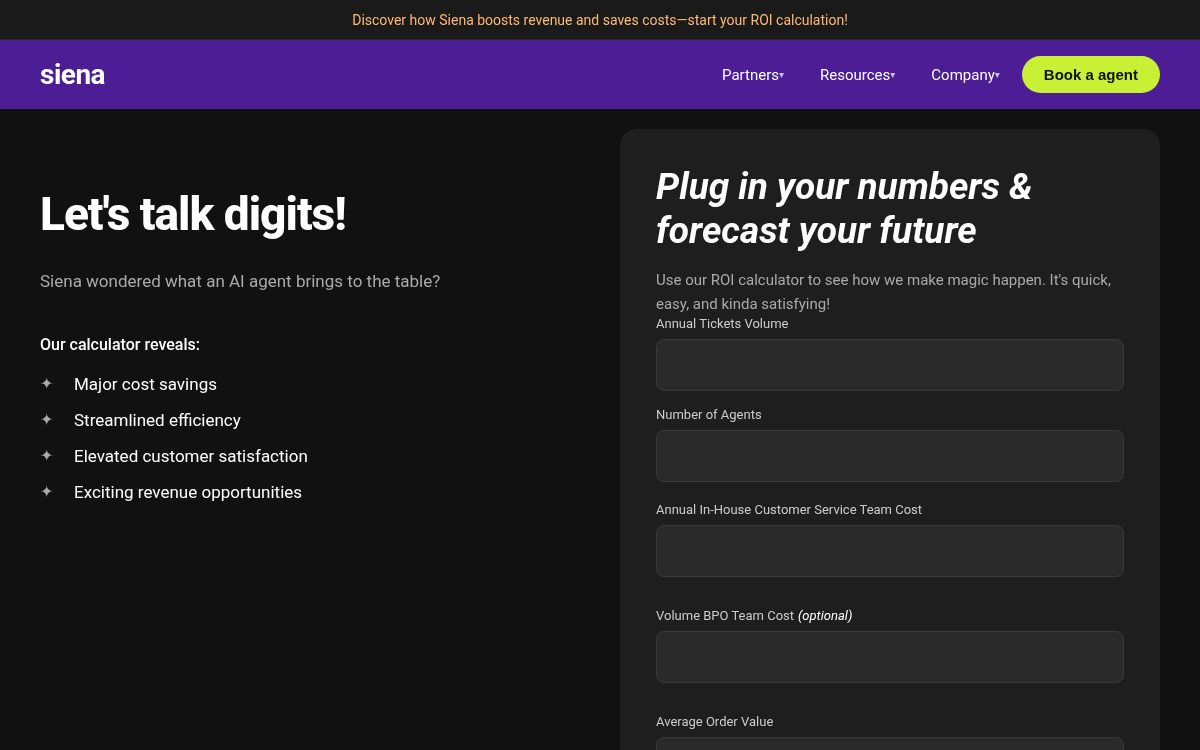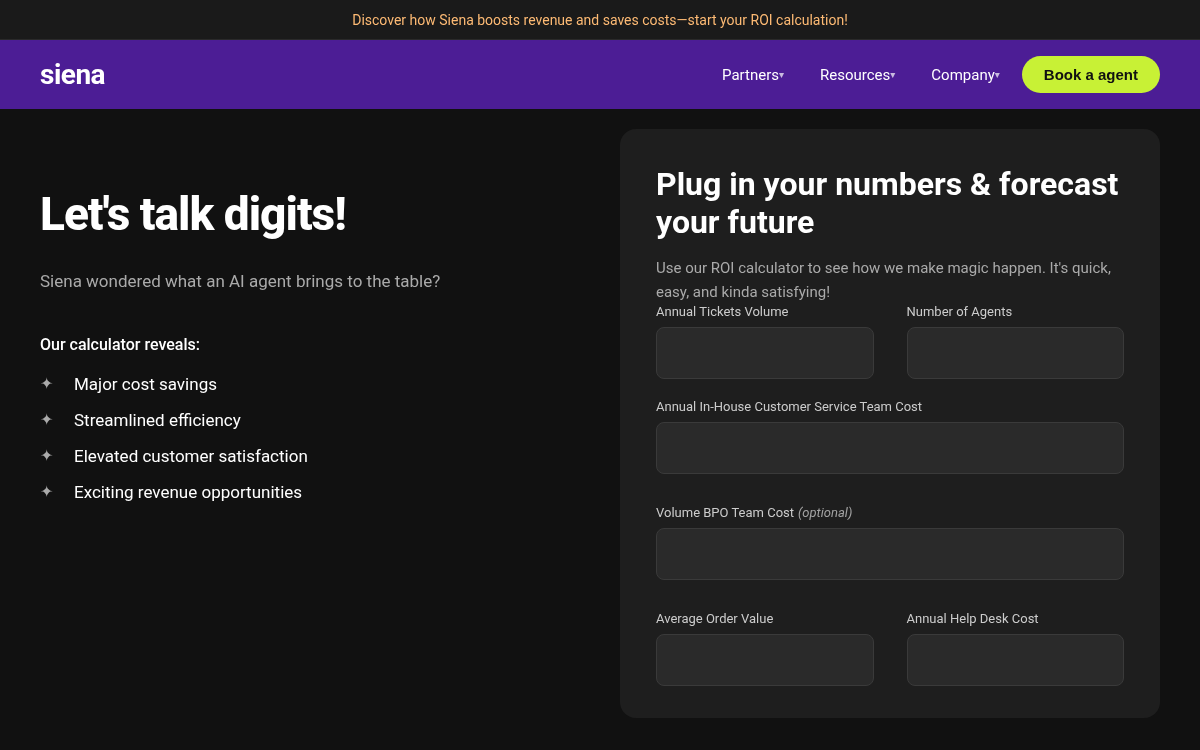--- a/index.html
+++ b/index.html
@@ -146,37 +146,39 @@
     
     .right-panel {
       flex: 1;
       background-color: #1e1e1e;
       border-radius: 16px;
       padding: 36px 36px 32px 36px;
       max-width: 560px;
     }
 
     .form-title {
-      font-size: 32px;
+      font-size: 37px;
       font-weight: 700;
       color: #ffffff;
       line-height: 1.2;
       margin-bottom: 14px;
+      font-style: italic;
     }
 
     .form-subtitle {
       font-size: 15px;
       color: #aaaaaa;
       line-height: 1.6;
     }
 
     .form-row {
       display: flex;
-      gap: 33px;
+      gap: 16px;
       margin-bottom: 20px;
+      flex-direction: column;
     }
 
     .form-group {
       flex: 1;
       display: flex;
       flex-direction: column;
       gap: 8px;
     }
 
     .form-group.full-width {
@@ -185,21 +187,21 @@
       margin-bottom: 31px;
     }
 
     .form-label {
       font-size: 13px;
       color: #cccccc;
       font-weight: 400;
     }
 
     .form-label .optional {
-      color: #a3a3a3;
+      color: #ffffff;
       font-style: italic;
       margin-left: 4px;
     }
 
     .form-input {
       background-color: #2a2a2a;
       border: 1px solid #3a3a3a;
       border-radius: 8px;
       padding: 14px 16px;
       color: #ffffff;

